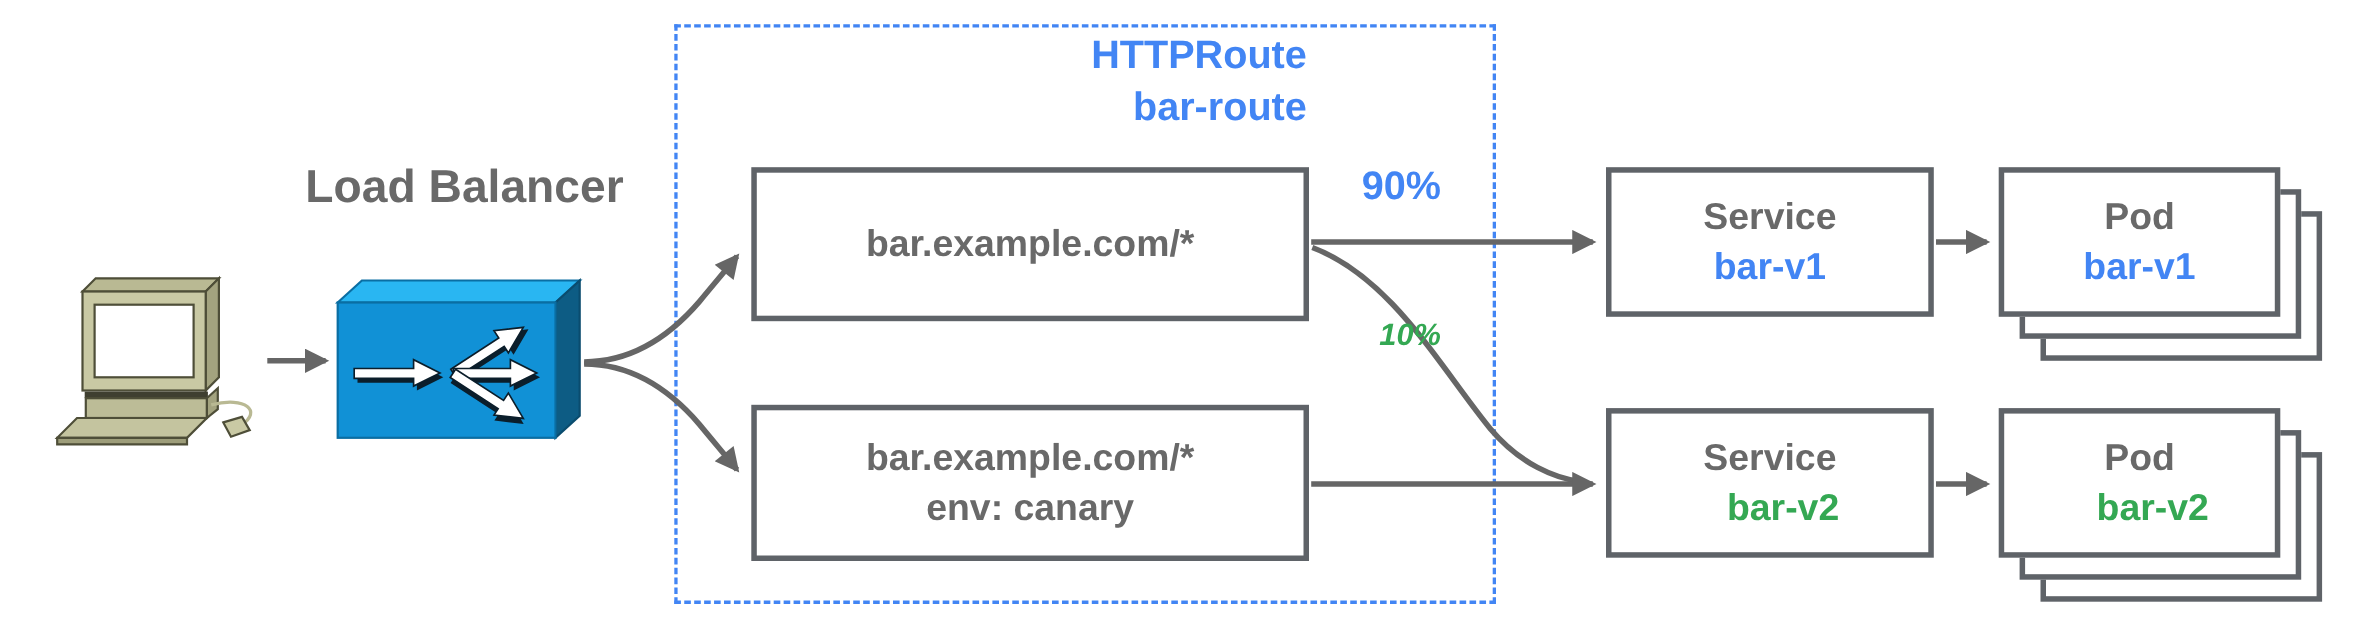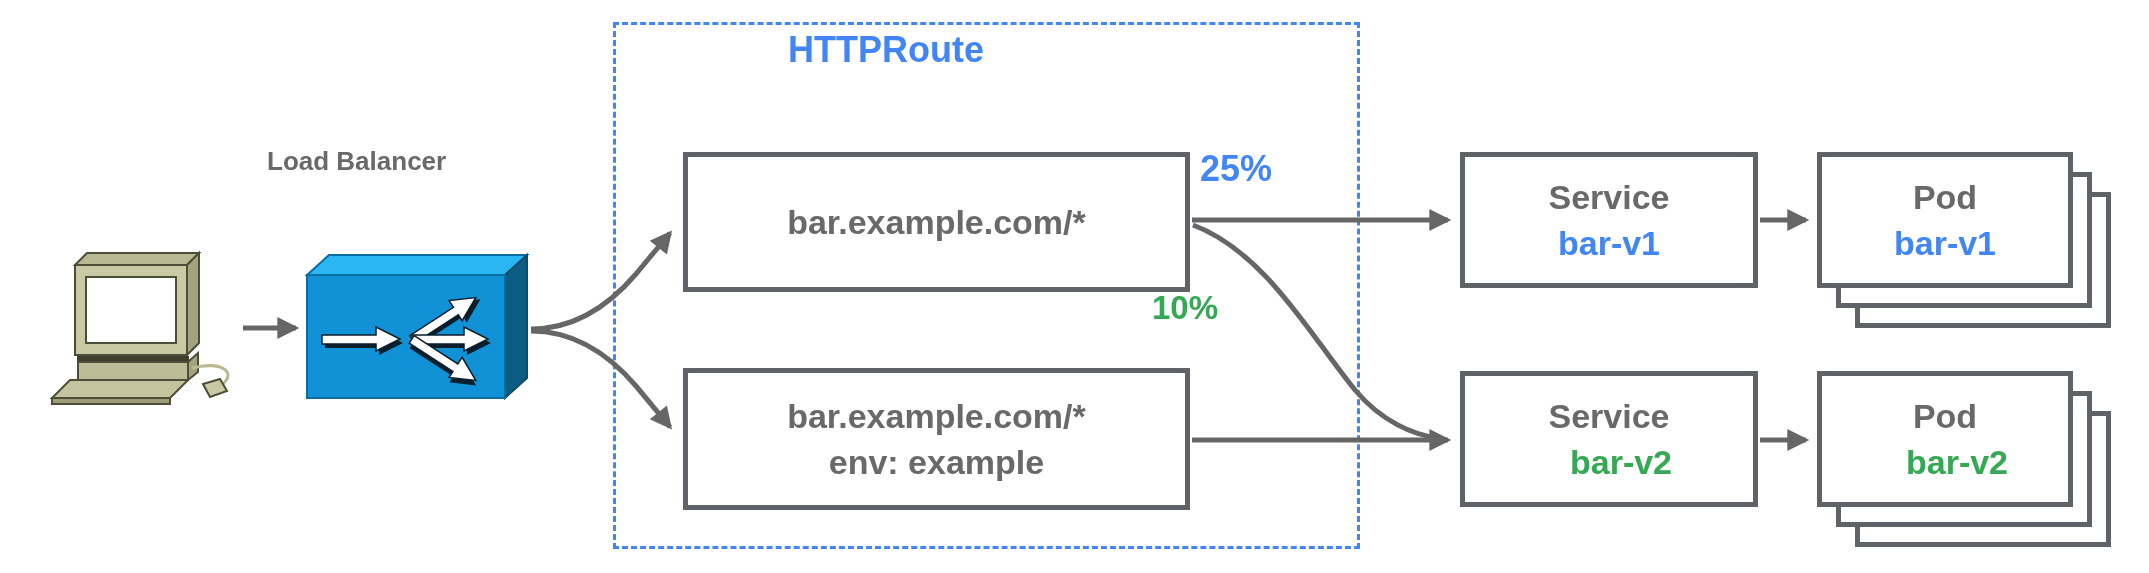--- a/index.html
+++ b/index.html
@@ -28,26 +28,26 @@
   }
 
   .match-box-top    { left:683px; top:152px; width:507px; height:140px; }
   .match-box-bottom { left:683px; top:368px; width:507px; height:142px; }
   .service-box-v1   { left:1460px; top:152px; width:298px; height:136px; }
   .service-box-v2   { left:1460px; top:371px; width:298px; height:136px; }
   .pod-front-v1     { left:1817px; top:152px; width:256px; height:136px; }
   .pod-front-v2     { left:1817px; top:371px; width:256px; height:136px; }
 
   .label {
-    position:absolute; z-index:4; font-weight:bold; text-align:left; white-space:nowrap;
+    position:absolute; z-index:4; font-weight:bold; text-align:right; white-space:nowrap;
   }
-  .lb-label   { left:267px; top:146px; width:300px; font-size:26px; color:var(--gray_text,#696969); }
+  .lb-label   { left:267px; top:146px; width:300px; font-size:42px; color:var(--gray_text,#696969); }
   .route-title{ left:788px; top:26px; width:400px; font-size:36px; line-height:47px; color:var(--blue,#4285F4); }
   .weight-90  { left:1200px; top:148px; width:110px; font-size:36px; color:var(--blue,#4285F4); }
-  .weight-10  { left:1152px; top:289px; width:110px; font-size:33px; color:var(--green,#34A853); }
+  .weight-10  { left:1200px; top:289px; width:110px; font-size:28px; color:var(--green,#34A853);font-style:italic; }
 
   .text-blue  { color:var(--blue,#4285F4) !important;text-align:center; }
   .text-green { color:var(--green,#34A853) !important;margin-left:24px; }
 
   .flow { stroke:var(--arrow_gray,#666666); stroke-width:5; fill:none; }
 </style>
 </head>
 <body>
 
 <div class="canvas">
@@ -102,31 +102,32 @@
     <path class="flow" d="M 1193,225 C 1265,252 1310,335 1355,390 C 1382,422 1414,435 1438,438"></path>
     <line class="flow" x1="1192" y1="440" x2="1448" y2="440" marker-end="url(#ah)"></line>
     <line class="flow" x1="1760" y1="220" x2="1806" y2="220" marker-end="url(#ah)"></line>
     <line class="flow" x1="1760" y1="440" x2="1806" y2="440" marker-end="url(#ah)"></line>
   </svg>
 
   <div class="label lb-label">Load Balancer</div>
 
   <div class="label route-title">
     <div>HTTPRoute</div>
+    <div>bar-route</div>
   </div>
 
-  <div class="label weight-90">25%</div>
+  <div class="label weight-90">90%</div>
   <div class="label weight-10">10%</div>
 
   <div class="box match-box-top">
     <span class="line">bar.example.com/*</span>
   </div>
   <div class="box match-box-bottom">
     <span class="line">bar.example.com/*</span>
-    <span class="line">env: example</span>
+    <span class="line">env: canary</span>
   </div>
 
   <div class="box service-box-v1">
     <span class="line">Service</span>
     <span class="line text-blue">bar-v1</span>
   </div>
   <div class="box service-box-v2">
     <span class="line">Service</span>
     <span class="line text-green">bar-v2</span>
   </div>

